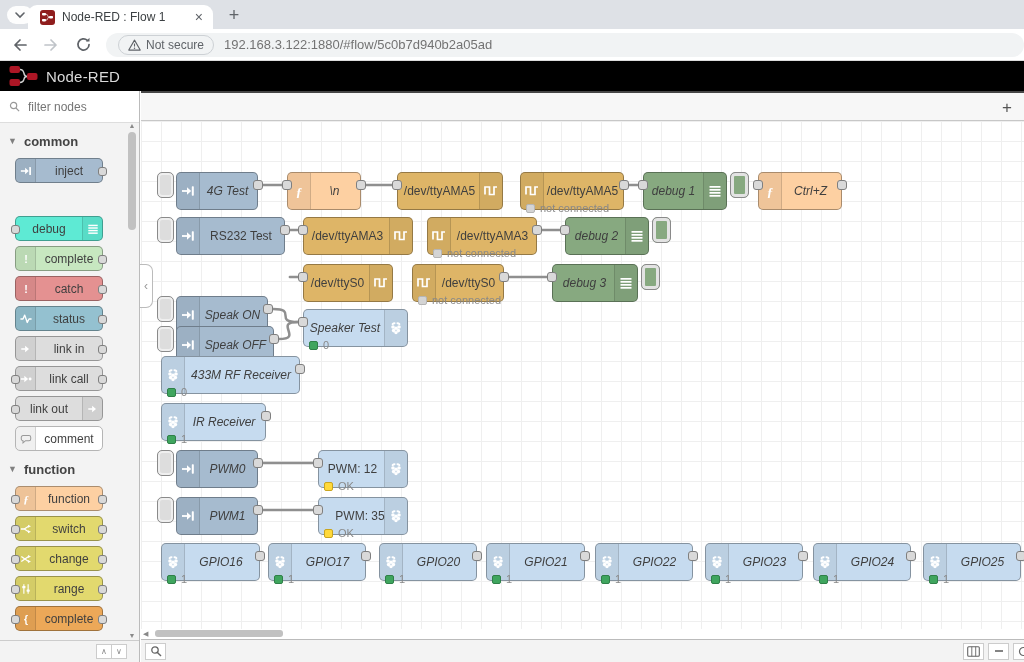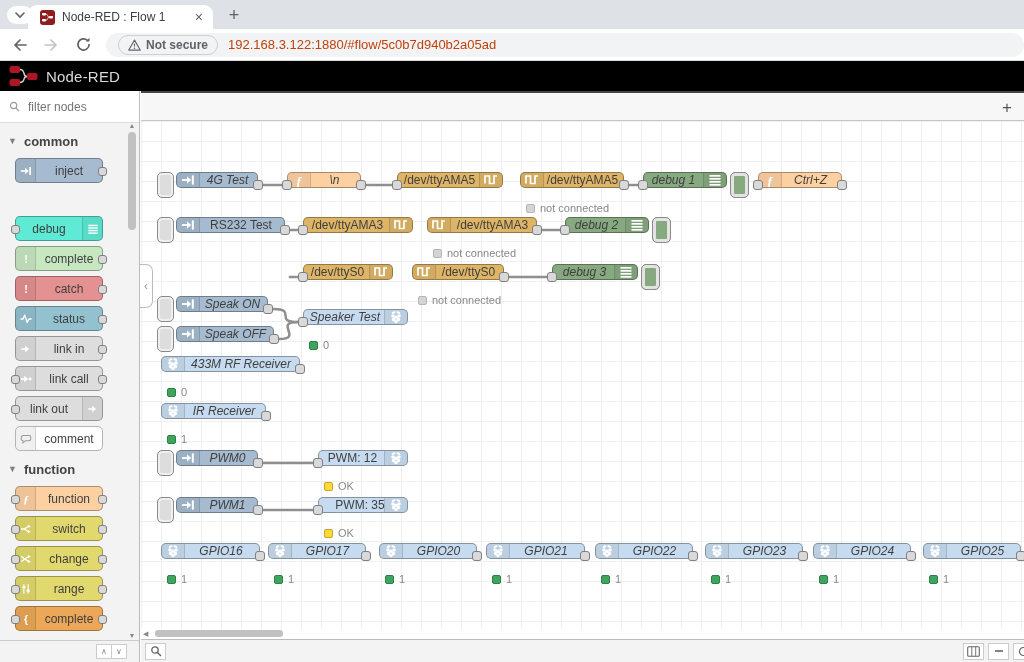--- a/index.html
+++ b/index.html
@@ -18,23 +18,23 @@
   .btab .ttl{font-size:12px;color:#3c4043;white-space:nowrap;overflow:hidden;flex:1;}
   .btab .cls{color:#5f6368;font-size:14px;line-height:1;padding:0 2px;flex:0 0 auto;}
   .newtab{position:absolute;left:222px;top:3px;width:24px;height:24px;color:#5f6368;
       font-size:18px;display:flex;align-items:center;justify-content:center;}
   .toolbar{position:absolute;left:0;top:29px;width:100%;height:32px;background:#fff;
       border-bottom:1px solid #dcdcdc;display:flex;align-items:center;}
   .navbtn{width:26px;height:26px;display:flex;align-items:center;justify-content:center;margin-left:6px;}
   .omnibox{position:relative;height:24px;flex:1;margin:0 0 0 10px;background:#f1f3f4;
       border-radius:13px;display:flex;align-items:center;padding:0 12px;min-width:0;}
   .secchip{display:flex;align-items:center;border:1px solid #cdd1d5;border-radius:11px;
-      height:20px;padding:0 9px;margin-right:10px;flex:0 0 auto;font-weight:bold;}
+      height:20px;padding:0 9px;margin-right:10px;flex:0 0 auto;}
   .secchip span{font-size:12px;color:#5f6368;margin-left:5px;}
-  .urltxt{font-size:13px;color:#c2410c;white-space:nowrap;}
+  .urltxt{font-size:13px;color:#737373;white-space:nowrap;}
 
   
   .nrheader{position:absolute;left:0;top:61px;width:100%;height:30px;background:#000;
       display:flex;align-items:center;padding-left:9px;}
   .nrheader .appname{color:#d9d9d9;font-size:15px;margin-left:7px;letter-spacing:.2px;}
 
   
   .palette{position:absolute;left:0;top:91px;width:140px;height:571px;background:#f3f3f3;
       border-right:1px solid #bbb;}
   .pfilter{position:relative;height:32px;background:#fff;border-bottom:1px solid #ddd;
@@ -72,21 +72,21 @@
       border:1px solid #c7c7c7;border-bottom:none;display:flex;align-items:center;
       padding-left:14px;font-size:13px;color:#333;}
   .waddtab{position:absolute;right:6px;top:4px;width:22px;height:22px;color:#555;font-size:17px;
       display:flex;align-items:center;justify-content:center;}
   .canvas{position:absolute;left:0;top:30px;right:0;height:508px;background:#fff;overflow:hidden;
       background-image:linear-gradient(#efefef 1px,transparent 1px),
                        linear-gradient(90deg,#efefef 1px,transparent 1px);
       background-size:20px 20px;}
   .wires{position:absolute;left:0;top:0;width:100%;height:100%;}
 
-  .node{position:absolute;height:16px;border:1px solid rgba(0,0,0,.33);border-radius:5px;
+  .node{position:absolute;height:38px;border:1px solid rgba(0,0,0,.33);border-radius:5px;
       font-size:12px;color:#3f3f3f;z-index:2;}
   .node .nlabel{position:absolute;top:0;bottom:0;display:flex;align-items:center;
       justify-content:center;white-space:nowrap;}
   .node .nlabel.it{font-style:italic;}
   .nicon{position:absolute;top:0;bottom:0;width:23px;background:rgba(0,0,0,.055);
       display:flex;align-items:center;justify-content:center;}
   .nicon.left{left:0;border-right:1px solid rgba(0,0,0,.13);border-radius:4px 0 0 4px;}
   .nicon.right{right:0;border-left:1px solid rgba(0,0,0,.13);border-radius:0 4px 4px 0;}
   .port{position:absolute;top:7px;width:10px;height:10px;background:#d9d9d9;
       border:1px solid #7f7f7f;border-radius:3px;z-index:3;}

